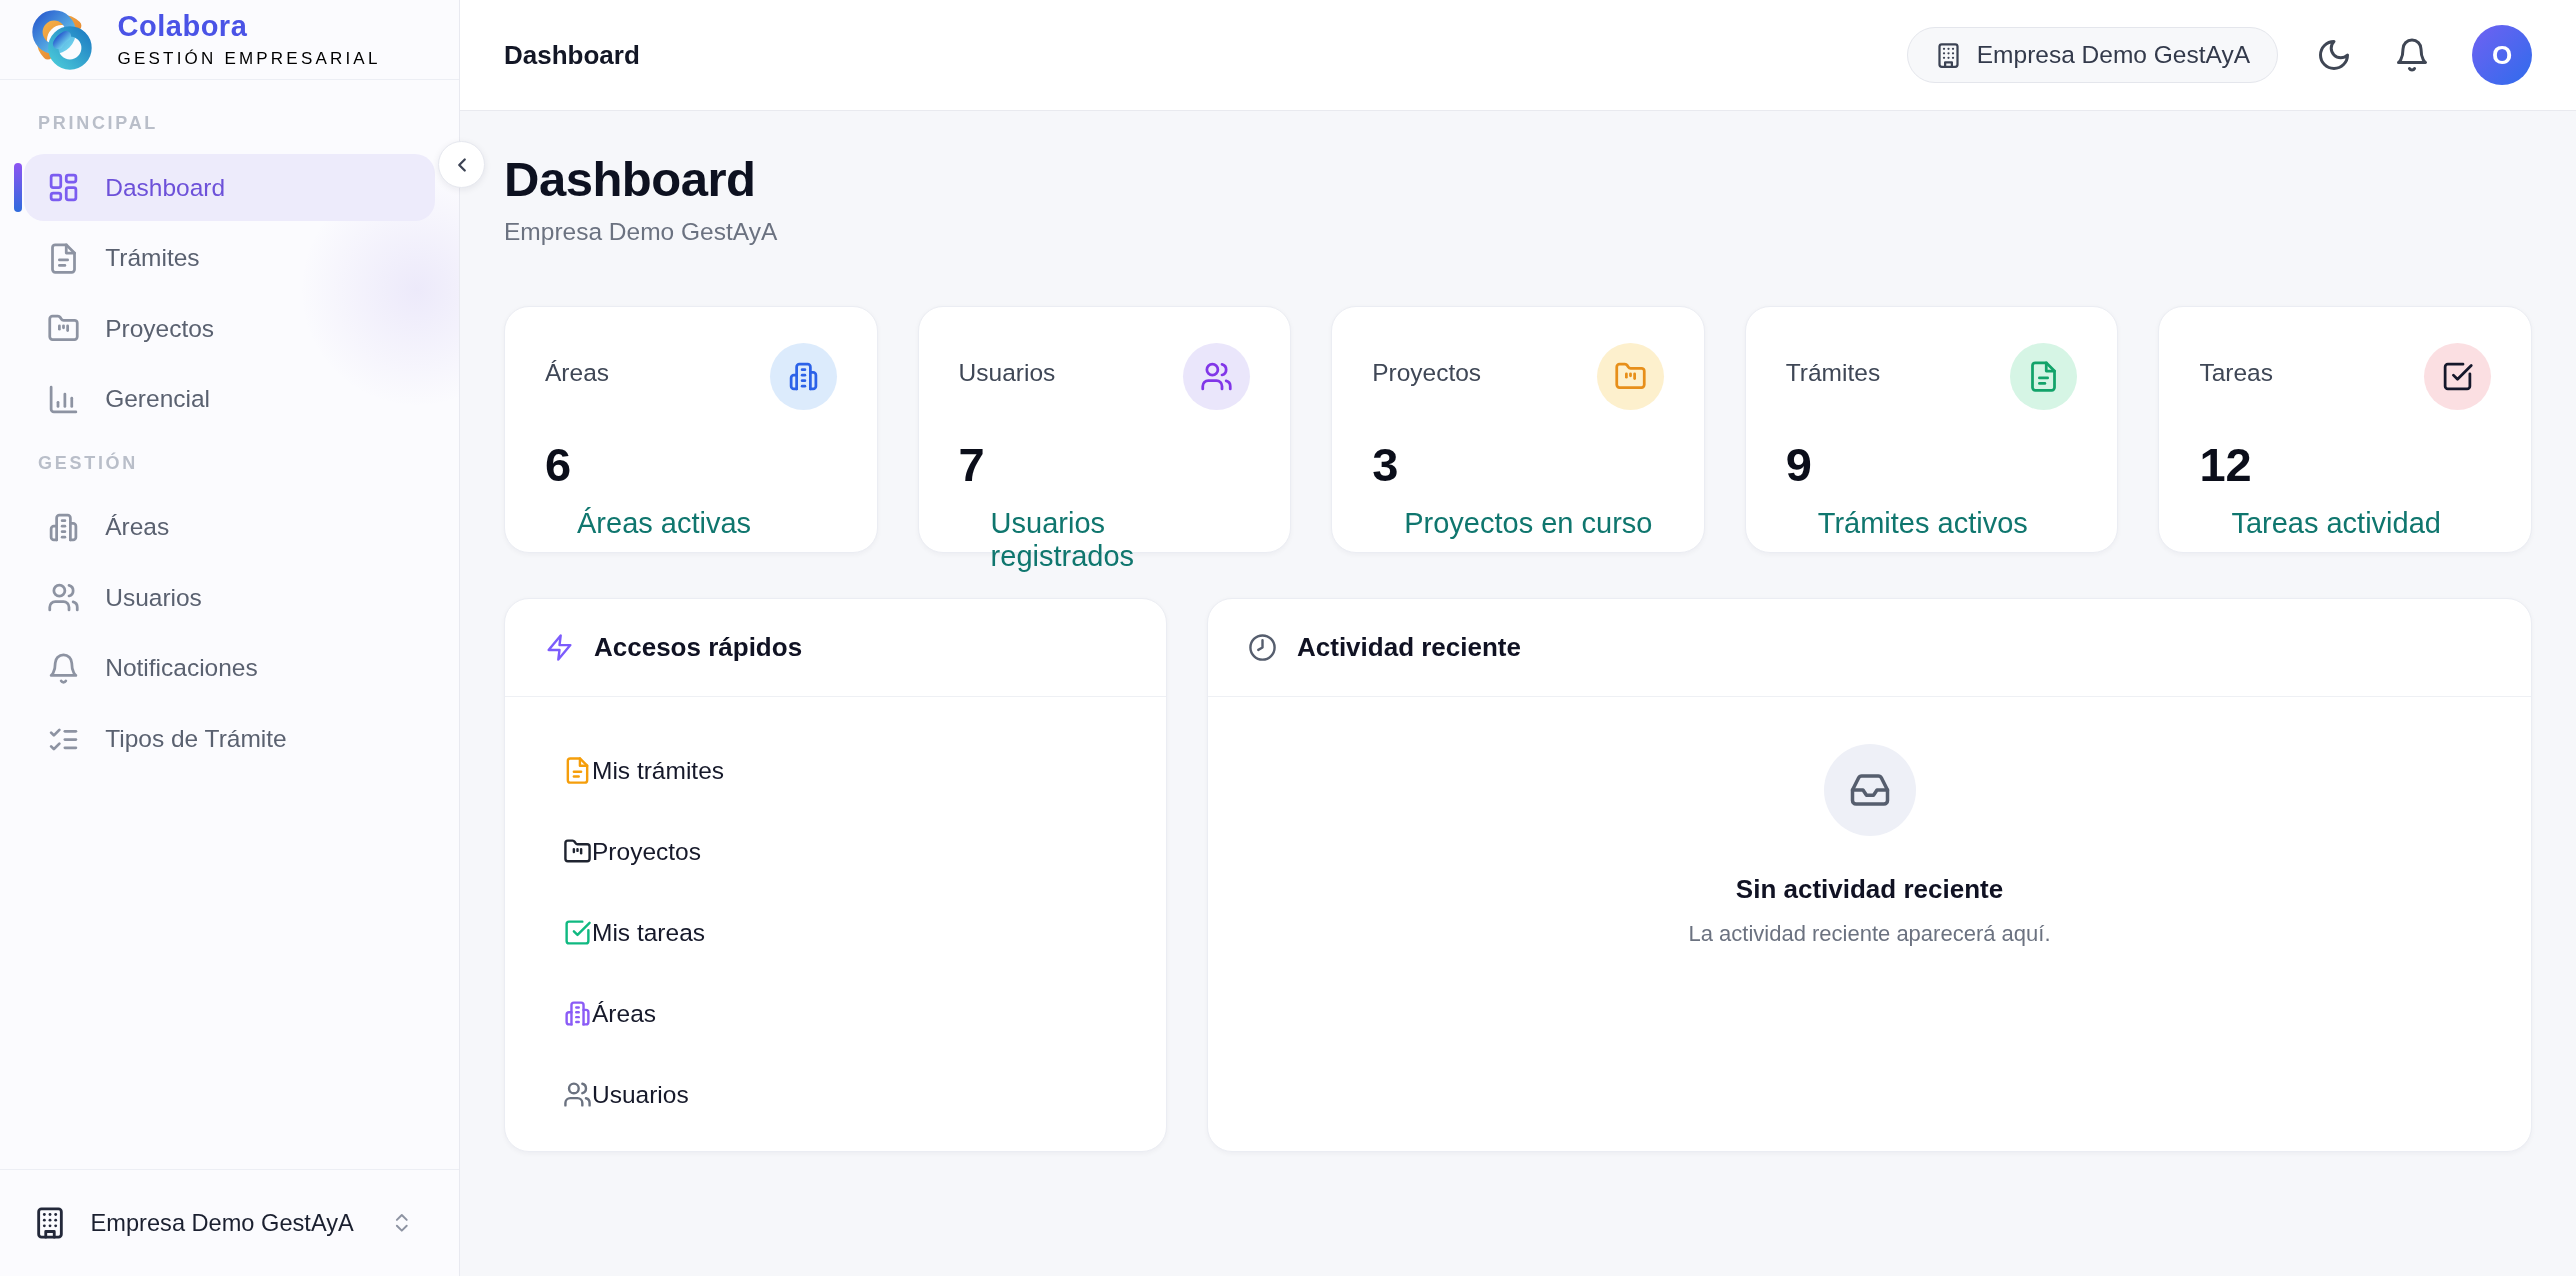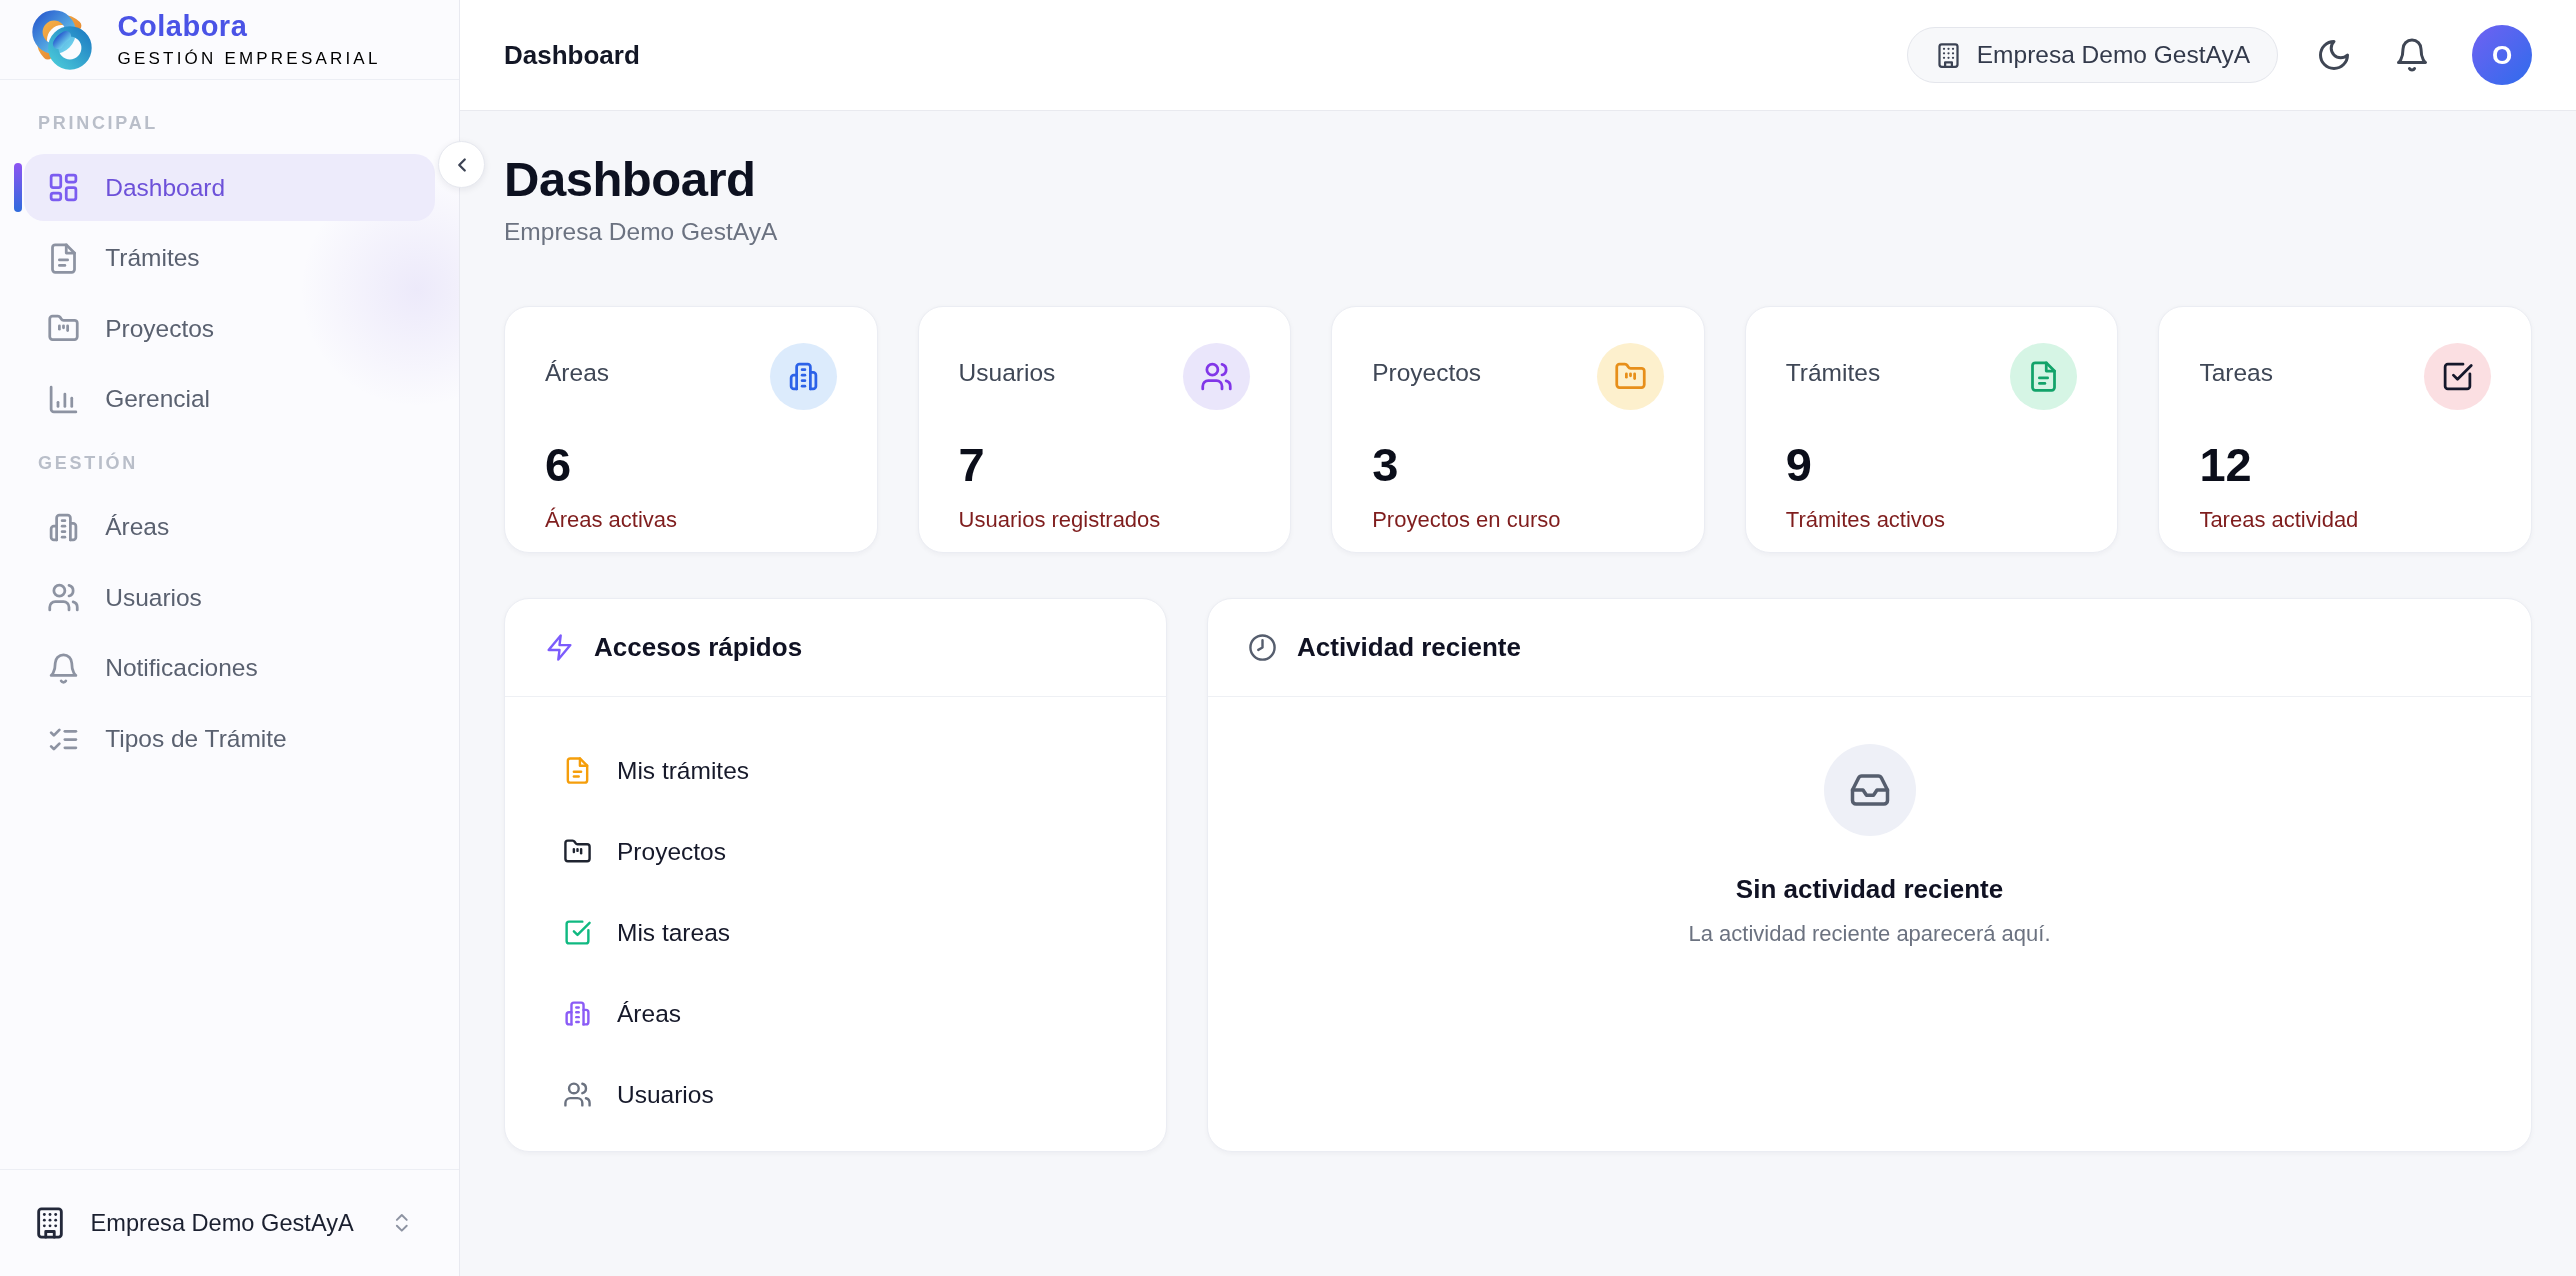--- a/index.html
+++ b/index.html
@@ -129,42 +129,42 @@
     padding: 36px 40px;
   }
   .stat-top { display: flex; align-items: flex-start; justify-content: space-between; }
   .stat-label { font-size: 24.5px; color: #3f4756; margin-top: 16.3px; }
   .stat-icon-wrap {
     width: 67px; height: 67px; border-radius: 50%;
     display: flex; align-items: center; justify-content: center;
   }
   .stat-icon-wrap .i { width: 33px; height: 33px; }
   .stat-value { margin-top: 27px; font-size: 47px; font-weight: 800; color: #0b0e1a; }
-  .stat-caption { margin-top: 14.5px; font-size: 22px; color: #7f1d1d; }
+  .stat-caption { margin-top: 14.5px; font-size: 29px; color: #0f766e; margin-left: 32px; }
 
   
   .panels-row { display: flex; gap: 40px; margin-top: 45px; }
   .panel {
     background: #fff; border: 1.8px solid #ebedf3; border-radius: 25px;
     box-shadow: 0 1.8px 5.4px rgba(25,30,60,0.04);
     height: 554px; overflow: hidden;
   }
   .panel-quick { width: 663px; flex-shrink: 0; }
   .panel-activity { flex: 1; }
   .panel-header {
     height: 98px; display: flex; align-items: center; gap: 20px;
     padding: 0 40px; border-bottom: 1.8px solid #eef0f4;
   }
   .panel-title { font-size: 26px; font-weight: 700; color: #101223; }
   .zap { width: 29px; height: 29px; color: #7c5cfc; }
   .clock { width: 29px; height: 29px; color: #565e6e; }
 
   .qa-list { padding-top: 33px; }
   .qa-item {
-    height: 81px; display: flex; align-items: center; gap: 25px;
+    height: 81px; display: flex; align-items: center; 
     padding: 0 40px 0 58px; cursor: pointer;
   }
   .qa-item .i { width: 29px; height: 29px; }
   .qa-label { font-size: 24.5px; color: #16192a; }
 
   .empty-state {
     display: flex; flex-direction: column; align-items: center;
     padding-top: 47px; text-align: center;
   }
   .empty-circle {

